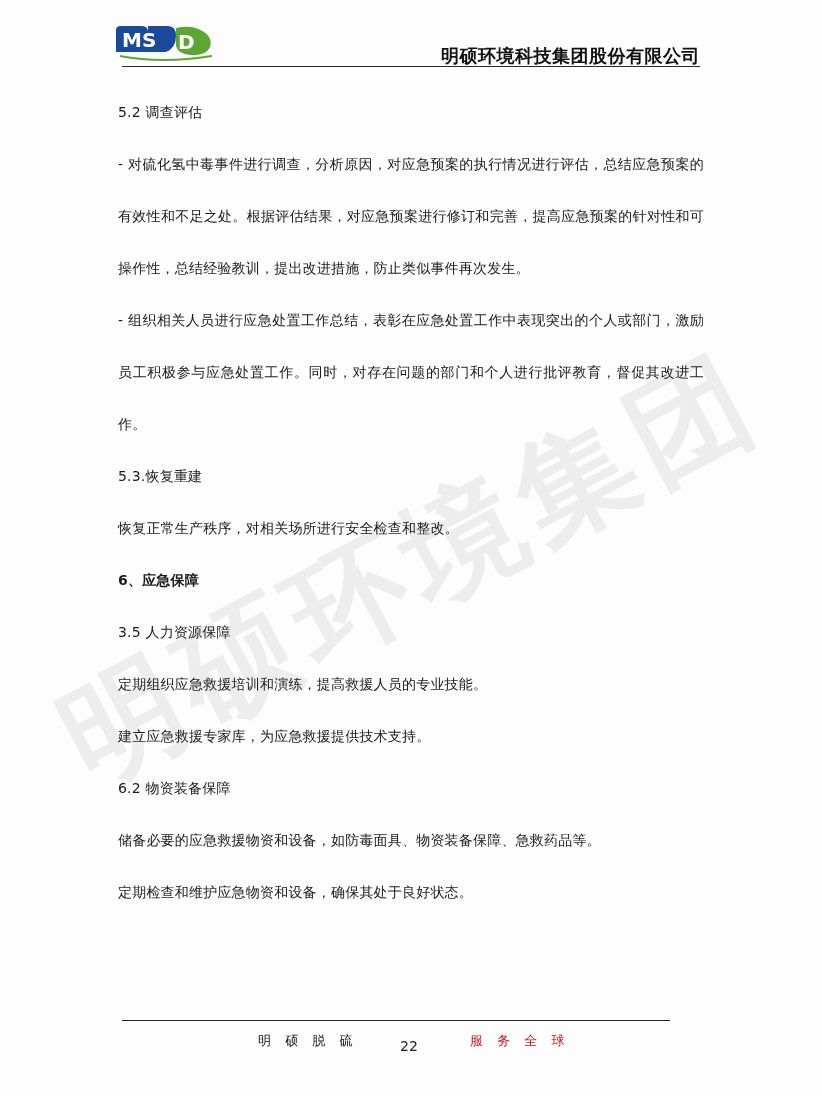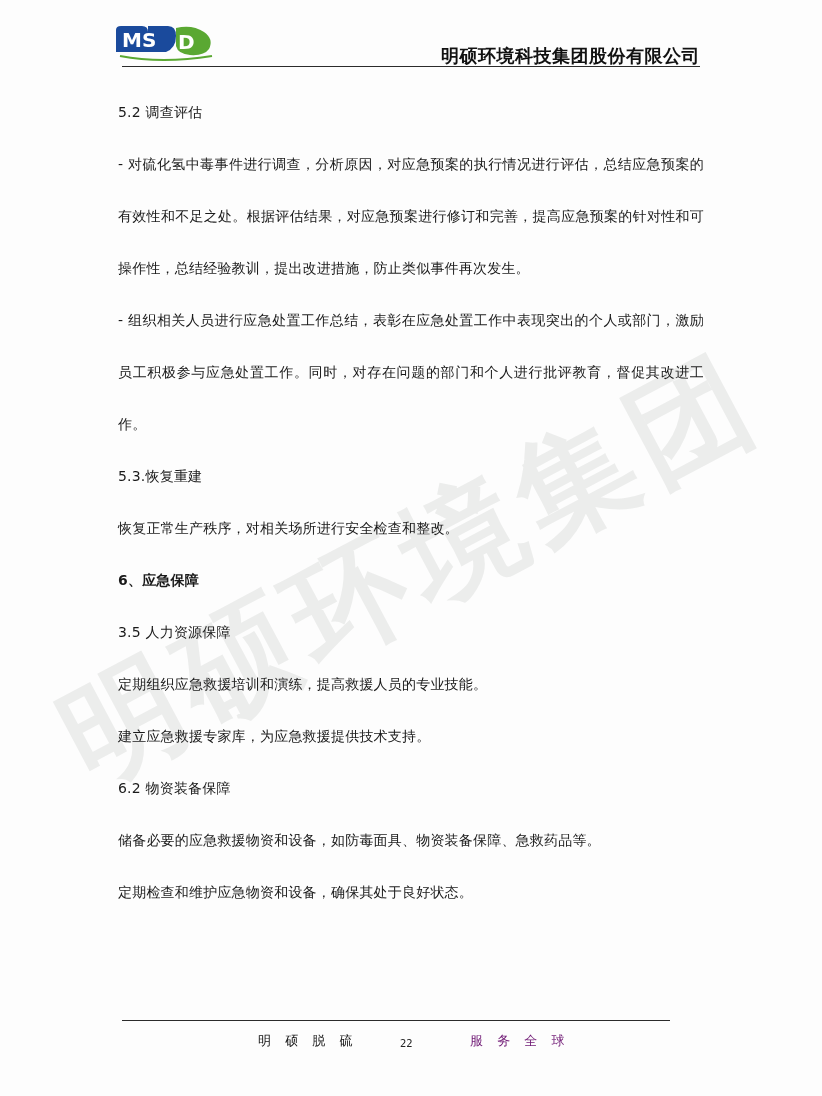--- a/index.html
+++ b/index.html
@@ -111,30 +111,30 @@
     top: 12px;
     font-size: 13px;
     color: #111;
     letter-spacing: 5px;
     font-family: "DejaVu Sans", sans-serif;
   }
   .footer-page {
     position: absolute;
     left: 400px;
     top: 18px;
-    font-size: 10px;
+    font-size: 14px;
     color: #222;
     font-family: "DejaVu Sans", sans-serif;
   }
   .footer-right {
     position: absolute;
     left: 470px;
     top: 12px;
     font-size: 13px;
-    color: #701a75;
+    color: #b91c1c;
     letter-spacing: 5px;
     font-family: "DejaVu Sans", sans-serif;
   }
 </style>
 </head>
 <body>
 
 <div class="page">
 
   <div class="watermark">明硕环境集团</div>

